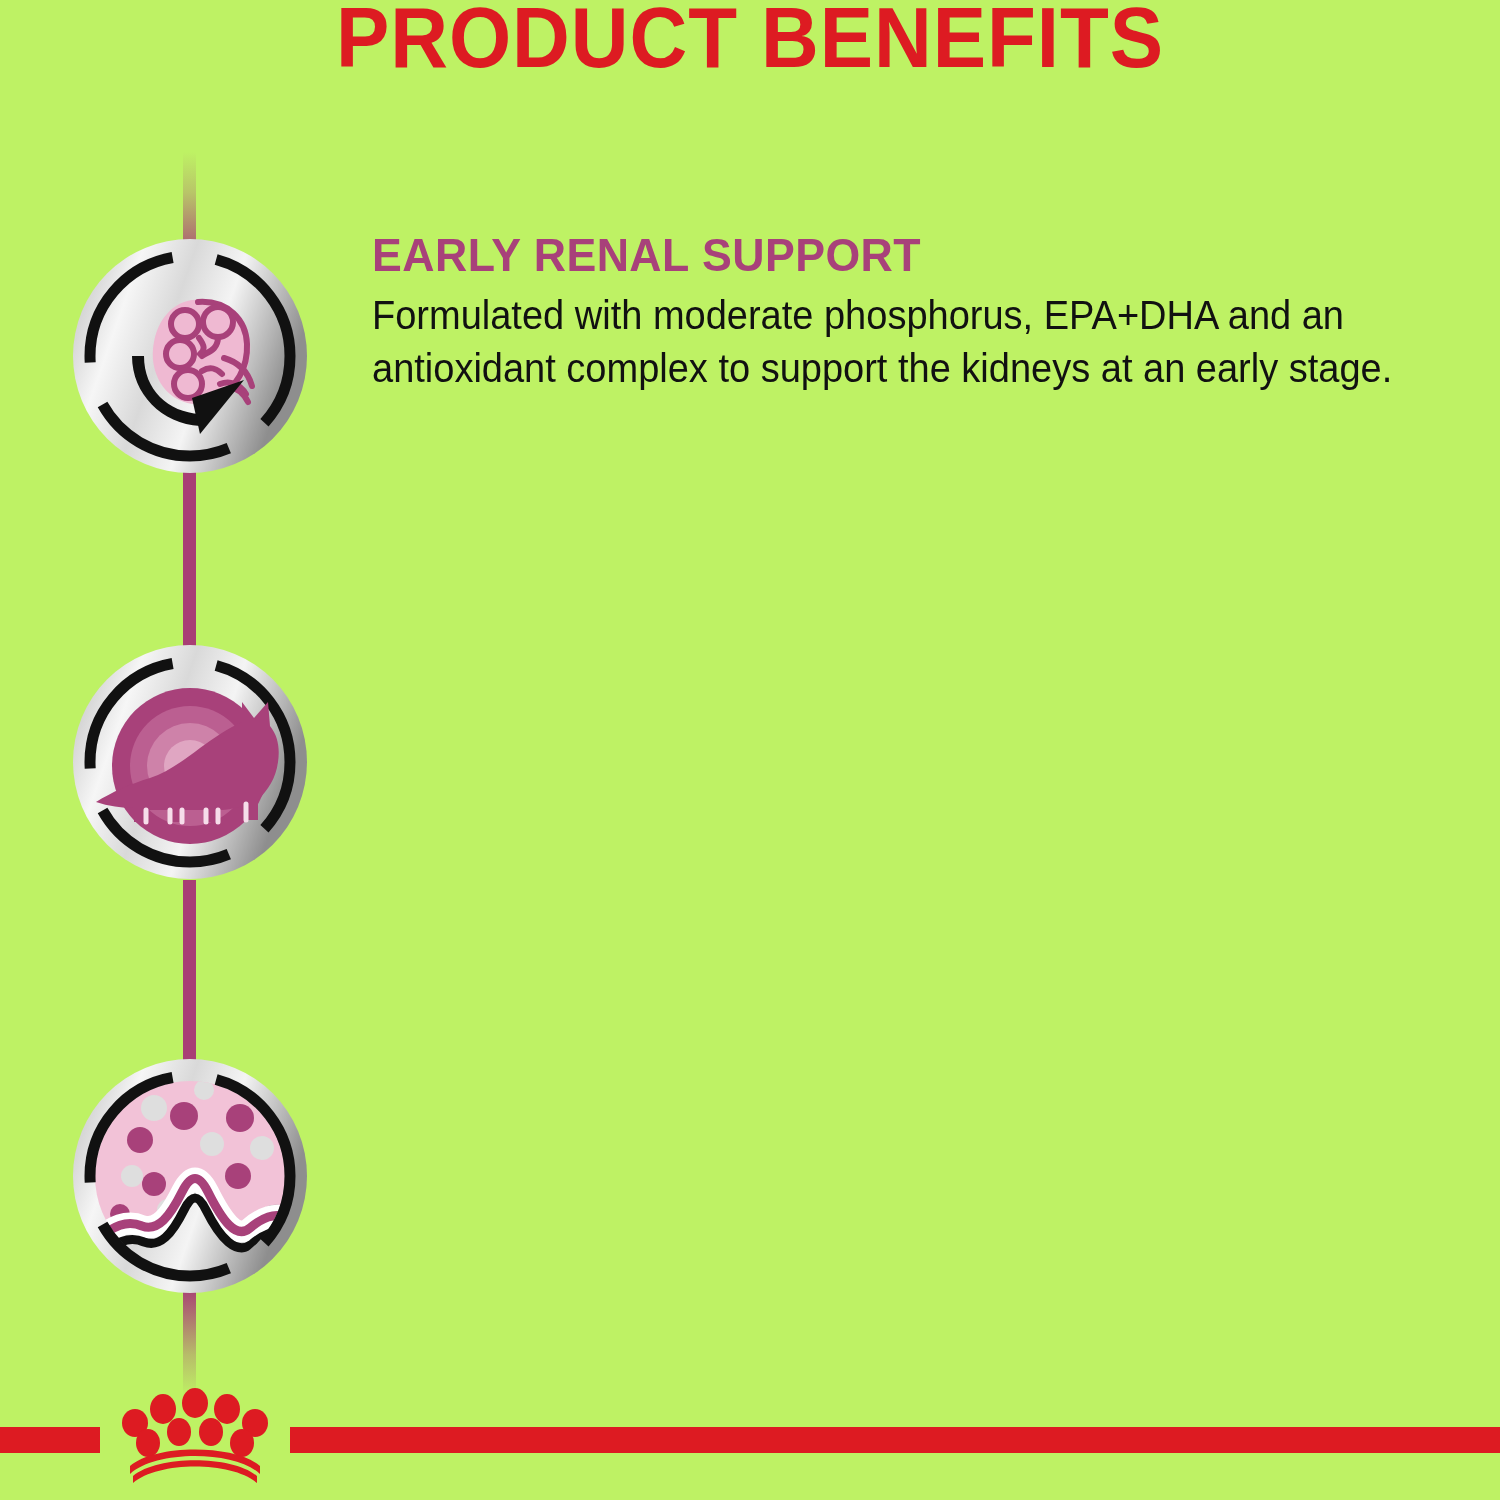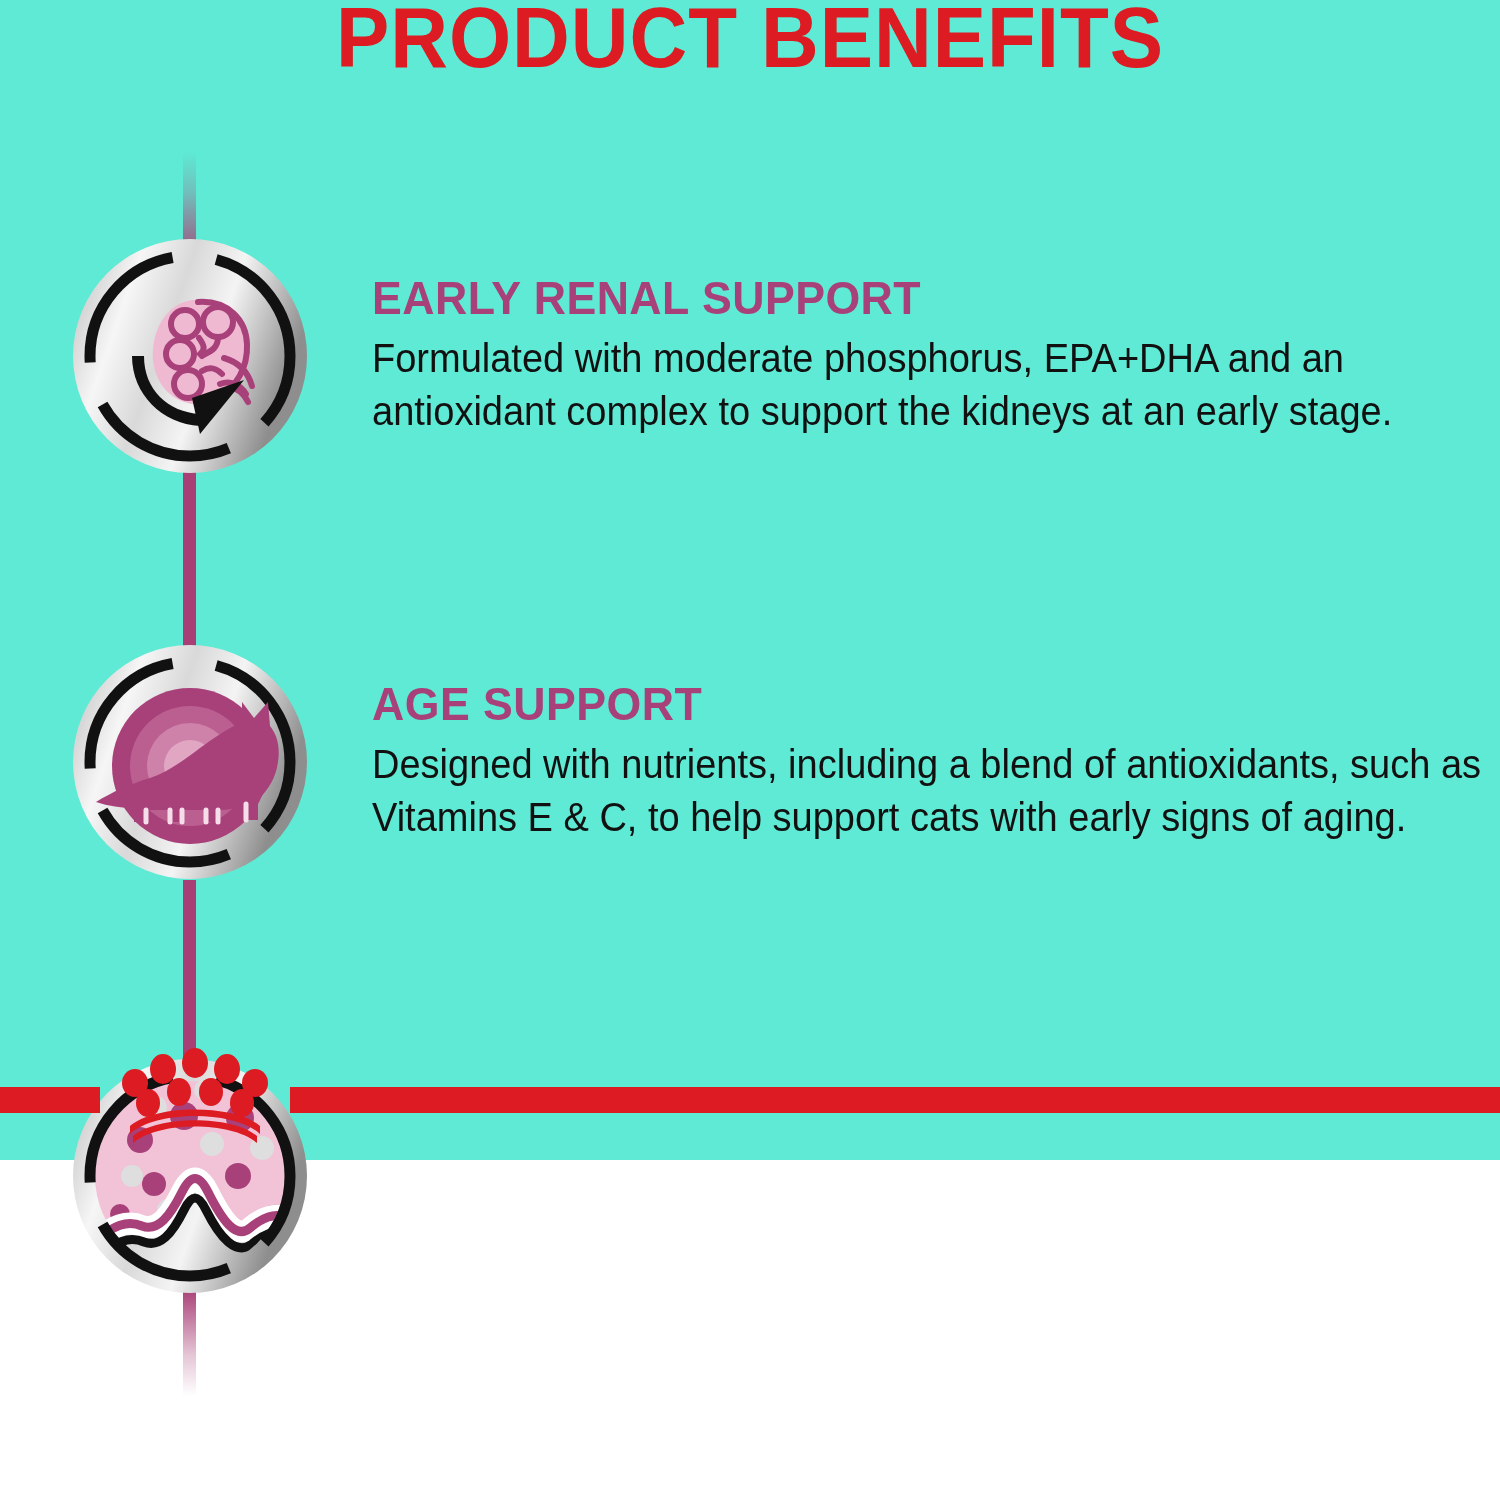--- a/index.html
+++ b/index.html
@@ -8,22 +8,22 @@
     width: 1500px;
     height: 1500px;
     background: #ffffff;
     font-family: "Liberation Sans", sans-serif;
     overflow: hidden;
   }
 
   #page {
     position: relative;
     width: 1500px;
-    height: 1160px;
-    background: #5eead4;
+    height: 1500px;
+    background: #bef264;
   }
 
   
   .page-title {
     position: absolute;
     top: -12px;
     left: 0;
     width: 1500px;
     text-align: center;
     font-family: "Liberation Sans Narrow", "Liberation Sans", sans-serif;
@@ -65,21 +65,20 @@
     width: 236px;
     height: 236px;
   }
   .icon-wrap svg { display: block; width: 236px; height: 236px; }
 
   .text-block {
     position: absolute;
     left: 372px;
     top: 0;
     width: 1128px;
-    margin-top: 43px;
   }
 
   .benefit-title {
     font-family: "Liberation Sans Narrow", "Liberation Sans", sans-serif;
     font-weight: 700;
     font-size: 47px;
     letter-spacing: 0.5px;
     color: #A8417A;
     transform: scaleX(0.95);
     transform-origin: 0 50%;
@@ -218,24 +217,20 @@
         </g>
         <g fill="none" stroke="#F6DDEA" stroke-width="5" stroke-linecap="round">
           <path d="M74 166 L74 178"></path>
           <path d="M98 166 L98 178"></path>
           <path d="M110 166 L110 178"></path>
           <path d="M134 166 L134 178"></path>
           <path d="M146 166 L146 178"></path>
           <path d="M174 160 L174 176"></path>
         </g>
       </svg>
-    </div>
-    <div class="text-block">
-      <div class="benefit-title">AGE SUPPORT</div>
-      <div class="benefit-body">Designed with nutrients, including a blend of antioxidants, such as Vitamins E &amp; C, to help support cats with early signs of aging.</div>
     </div>
   </div>
 
   <div class="row row-3">
     <div class="icon-wrap">
       <svg viewBox="0 0 236 236" xmlns="http://www.w3.org/2000/svg">
         <defs>
           <linearGradient id="silver3" x1="0" y1="0" x2="1" y2="0.35">
             <stop offset="0" stop-color="#9A9A9A"></stop>
             <stop offset="0.10" stop-color="#CFCFCF"></stop>

